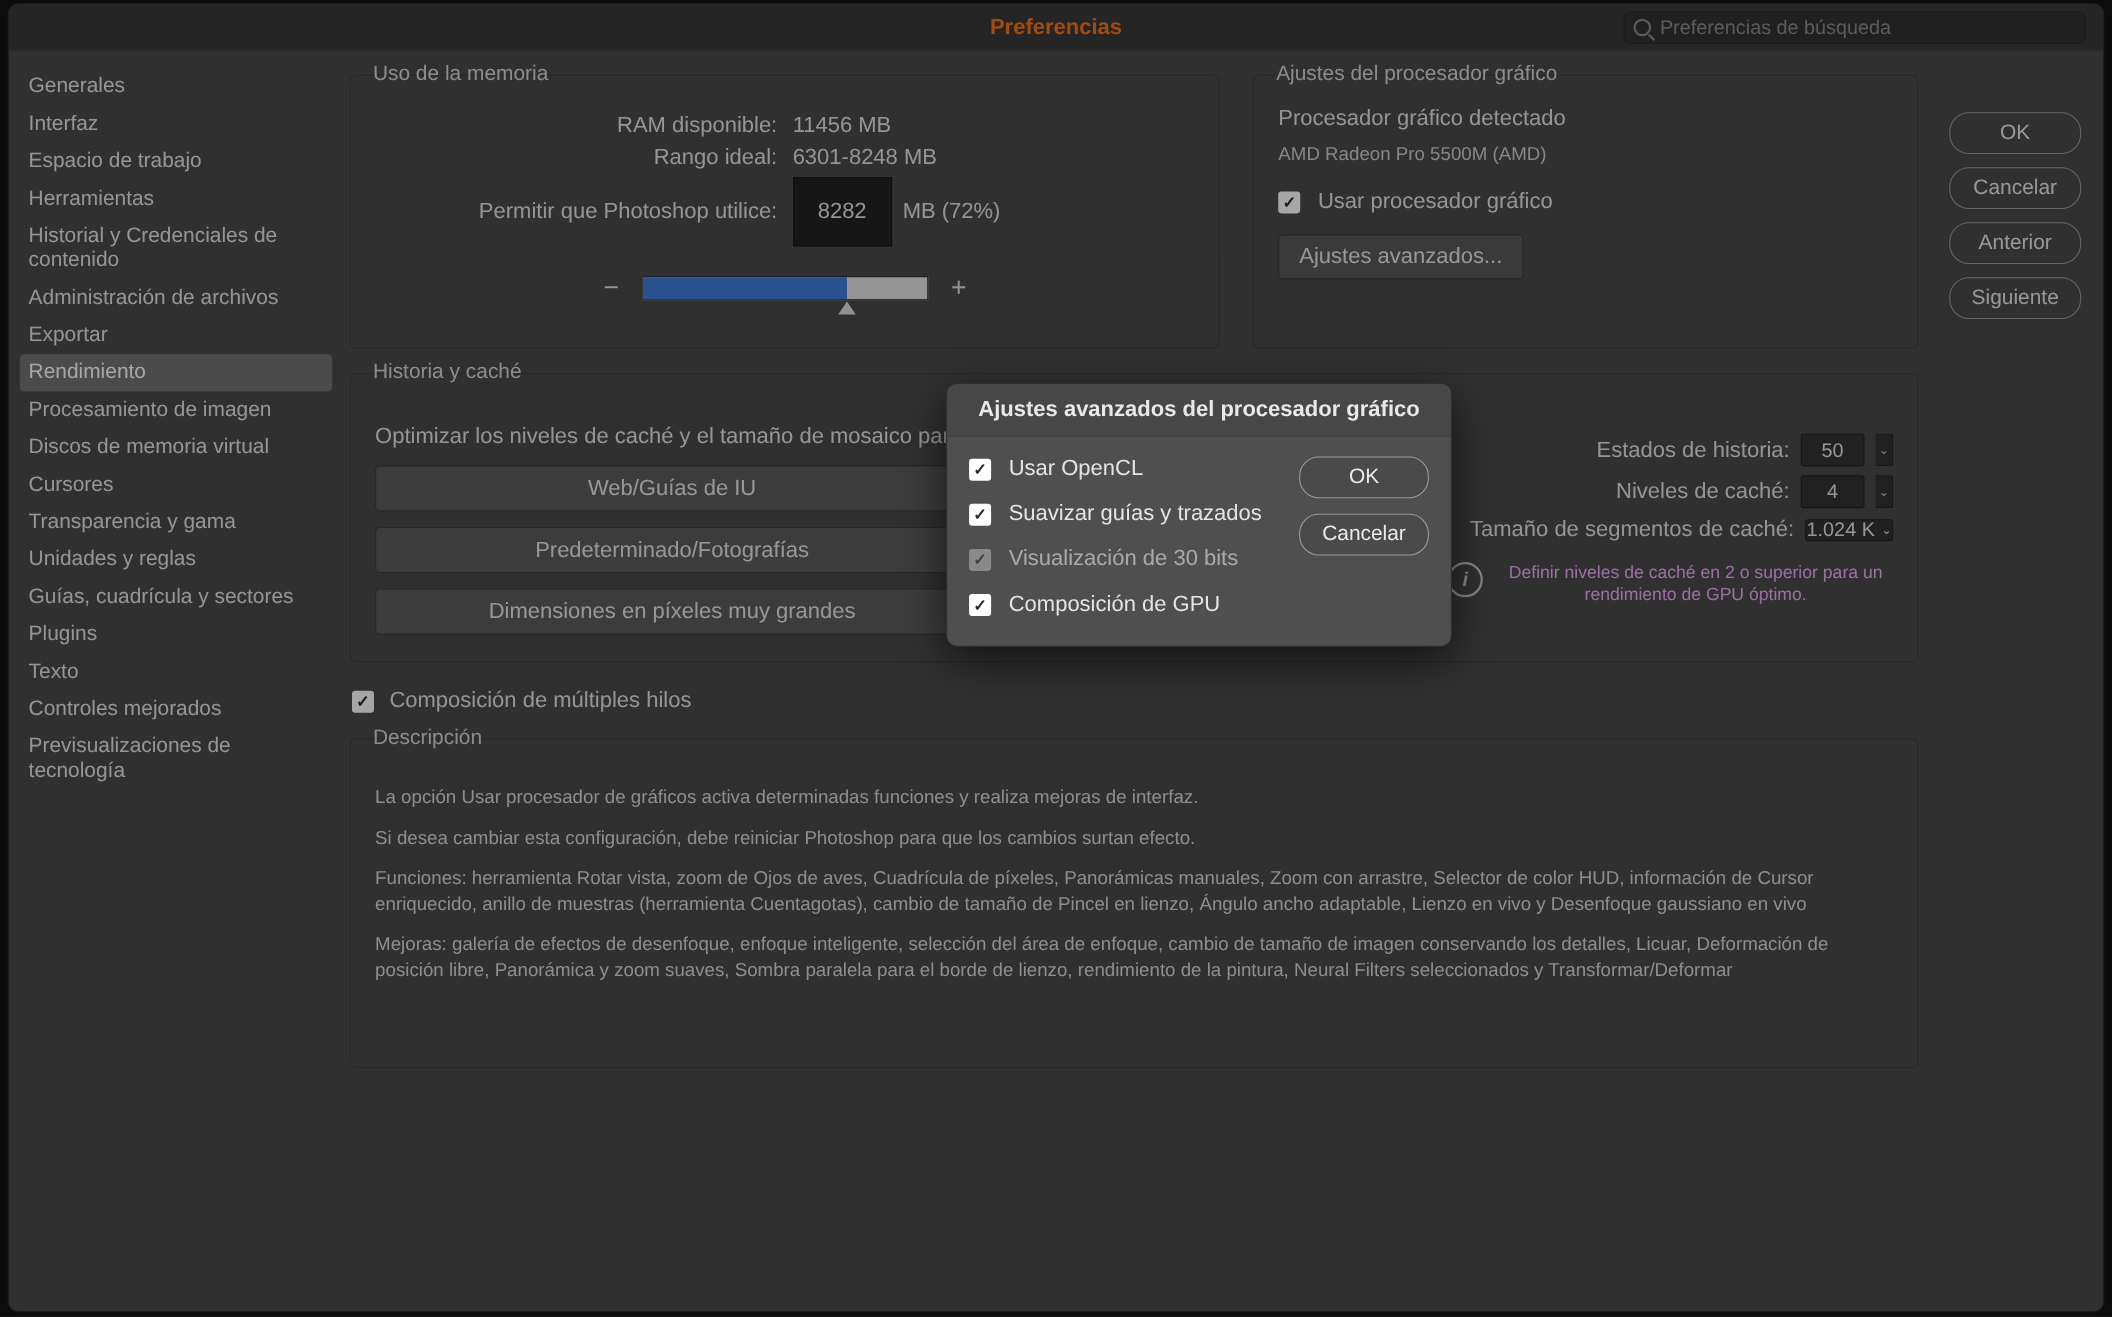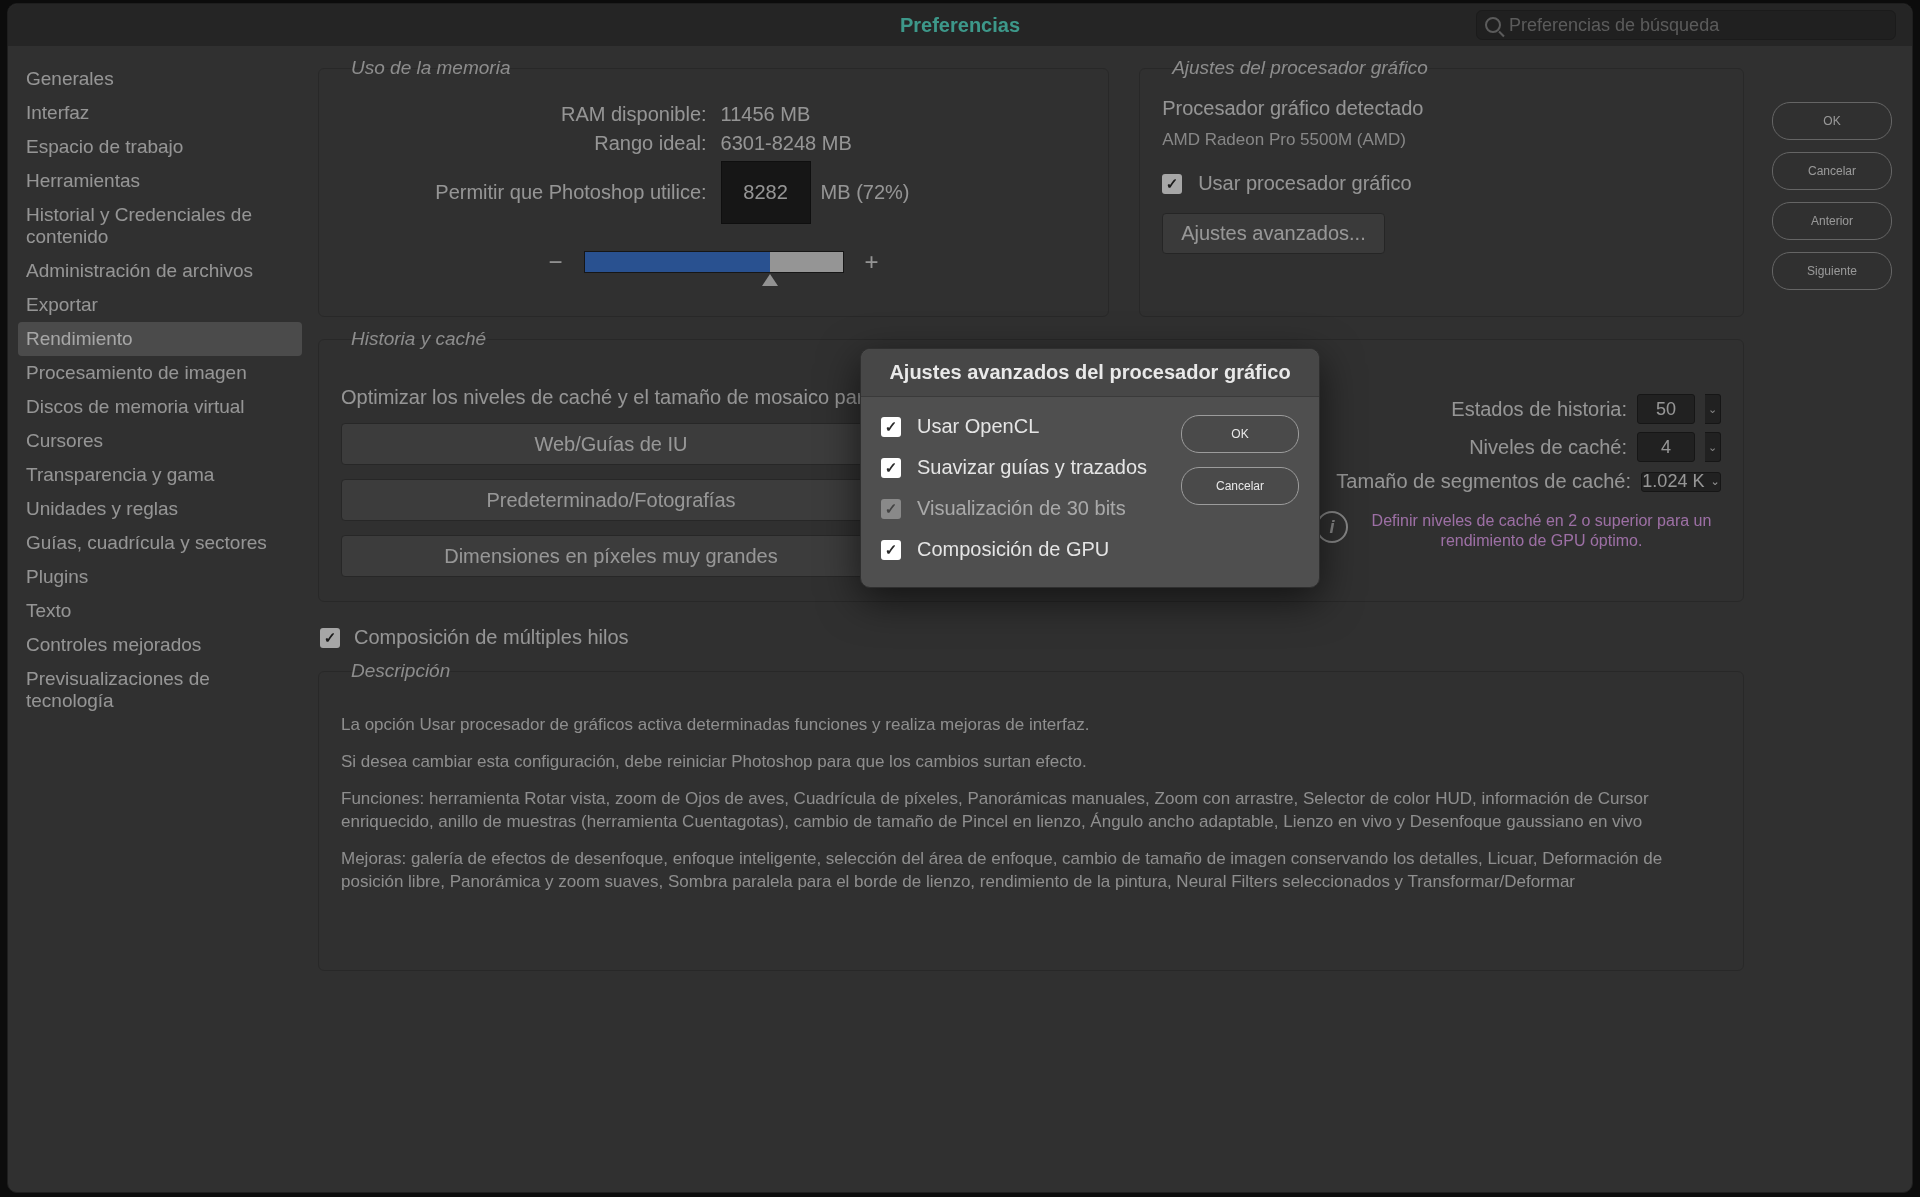--- a/index.html
+++ b/index.html
@@ -13,43 +13,43 @@
   border: 1px solid #2f2f2f;
   border-radius: 10px;
   overflow: hidden;
 }
 .titlebar {
   height: 42px;
   background: #3a3a3a;
   display: flex; align-items: center; justify-content: center;
   position: relative;
 }
-.title { color: #5eead4; font-size: 20px; font-weight: 600; text-align: center; }
+.title { color: #f97316; font-size: 20px; font-weight: 600; text-align: center; }
 .search-wrap { position: absolute; right: 16px; top: 6px; width: 420px; height: 30px; display: flex; align-items: center; background: #323232; border: 1px solid #2a2a2a; border-radius: 6px; padding-left: 8px; }
 .search-icon { width: 16px; height: 16px; border: 2px solid #8c8c8c; border-radius: 50%; position: relative; }
 .search-icon::after { content: ""; position: absolute; width: 7px; height: 2px; background: #8c8c8c; bottom: -4px; right: -6px; transform: rotate(45deg); }
 .search-input { flex: 1; background: transparent; border: none; color: #c7c7c7; font-size: 18px; padding: 4px 8px; outline: none; }
 .search-input::placeholder { color: #8c8c8c; }
 
 .body-row { display: flex; height: calc(100% - 42px); }
 .sidebar { width: 304px; padding: 16px 10px 0 10px; }
 .side-item { color: #e5e5e5; font-size: 19px; padding: 6px 8px; border-radius: 4px; cursor: default; }
 .side-item.selected { background: #747474; color: #fff; }
 
 .content { flex: 1; position: relative; padding: 0 18px 0 6px; }
 .action-col { position: absolute; right: 20px; top: 56px; width: 120px; display: flex; flex-direction: column; gap: 12px; }
 .btn {
-  background: #4a4a4a; border: 1px solid #9c9c9c; color: #e9e9e9; font-size: 12px; height: 38px;
+  background: #4a4a4a; border: 1px solid #9c9c9c; color: #e9e9e9; font-size: 19px; height: 38px;
   border-radius: 18px; display: flex; align-items: center; justify-content: center; cursor: default;
 }
 .panels { margin-right: 150px; }
 
 .fieldset { border: 1px solid #3e3e3e; border-radius: 6px; margin-top: 22px; position: relative; padding: 28px 22px 24px 22px; }
 .fieldset.short { padding-bottom: 40px;}
-.legend { position: absolute; top: -12px; left: 28px; color: #d8d8d8; font-size: 19px; background: transparent; padding: 0 4px; font-style: italic; }
+.legend { position: absolute; top: -12px; left: 16px; color: #d8d8d8; font-size: 19px; background: transparent; padding: 0 4px; }
 
 .two-col { display: flex; gap: 30px; }
 .mem-left { flex: 1.04; }
 .gpu-right { flex: 0.78; }
 
 .kv { display: flex; gap: 14px; font-size: 20px; color: #e5e5e5; margin-top: 6px; }
 .kv .k { flex: 1; text-align: right; }
 .kv .v { flex: 1; text-align: left; }
 .ram-input { width: 90px; background: #222; border: 1px solid #181818; color: #e5e5e5; font-size: 20px; text-align: center; padding: 19px 4px; }
 .slider-row { display: flex; align-items: center; justify-content: center; gap: 18px; margin-top: 24px; }

